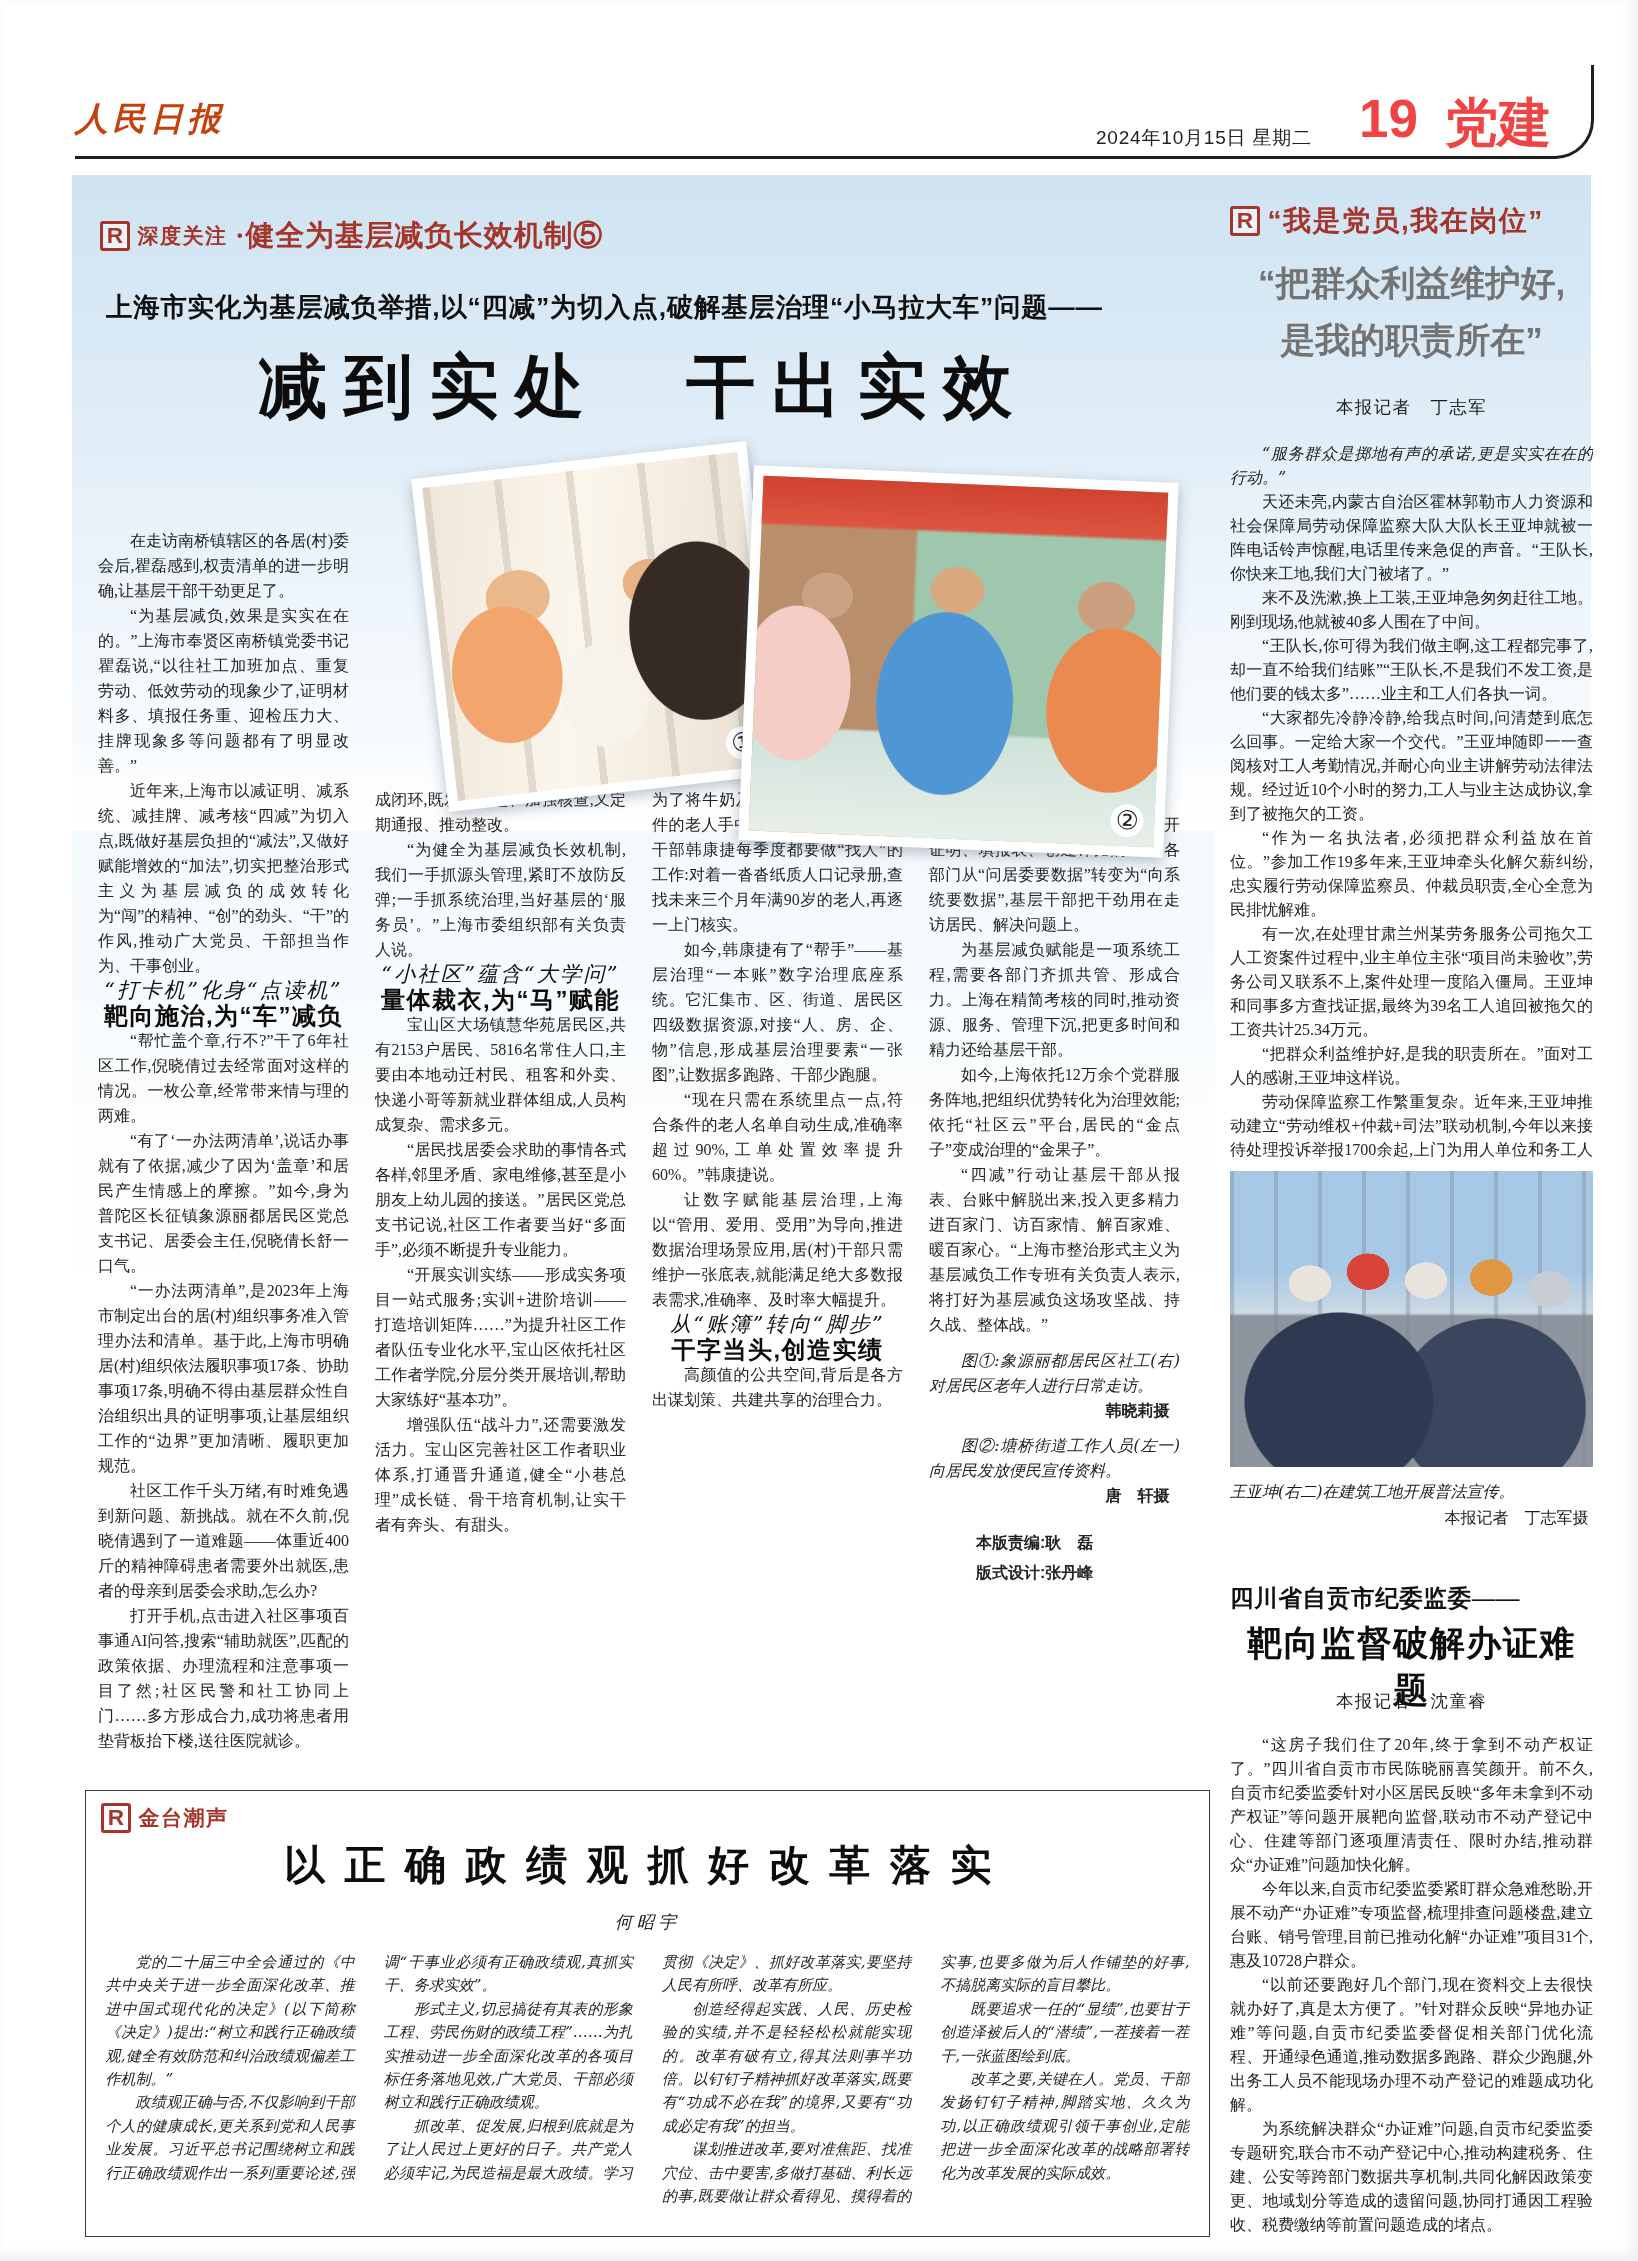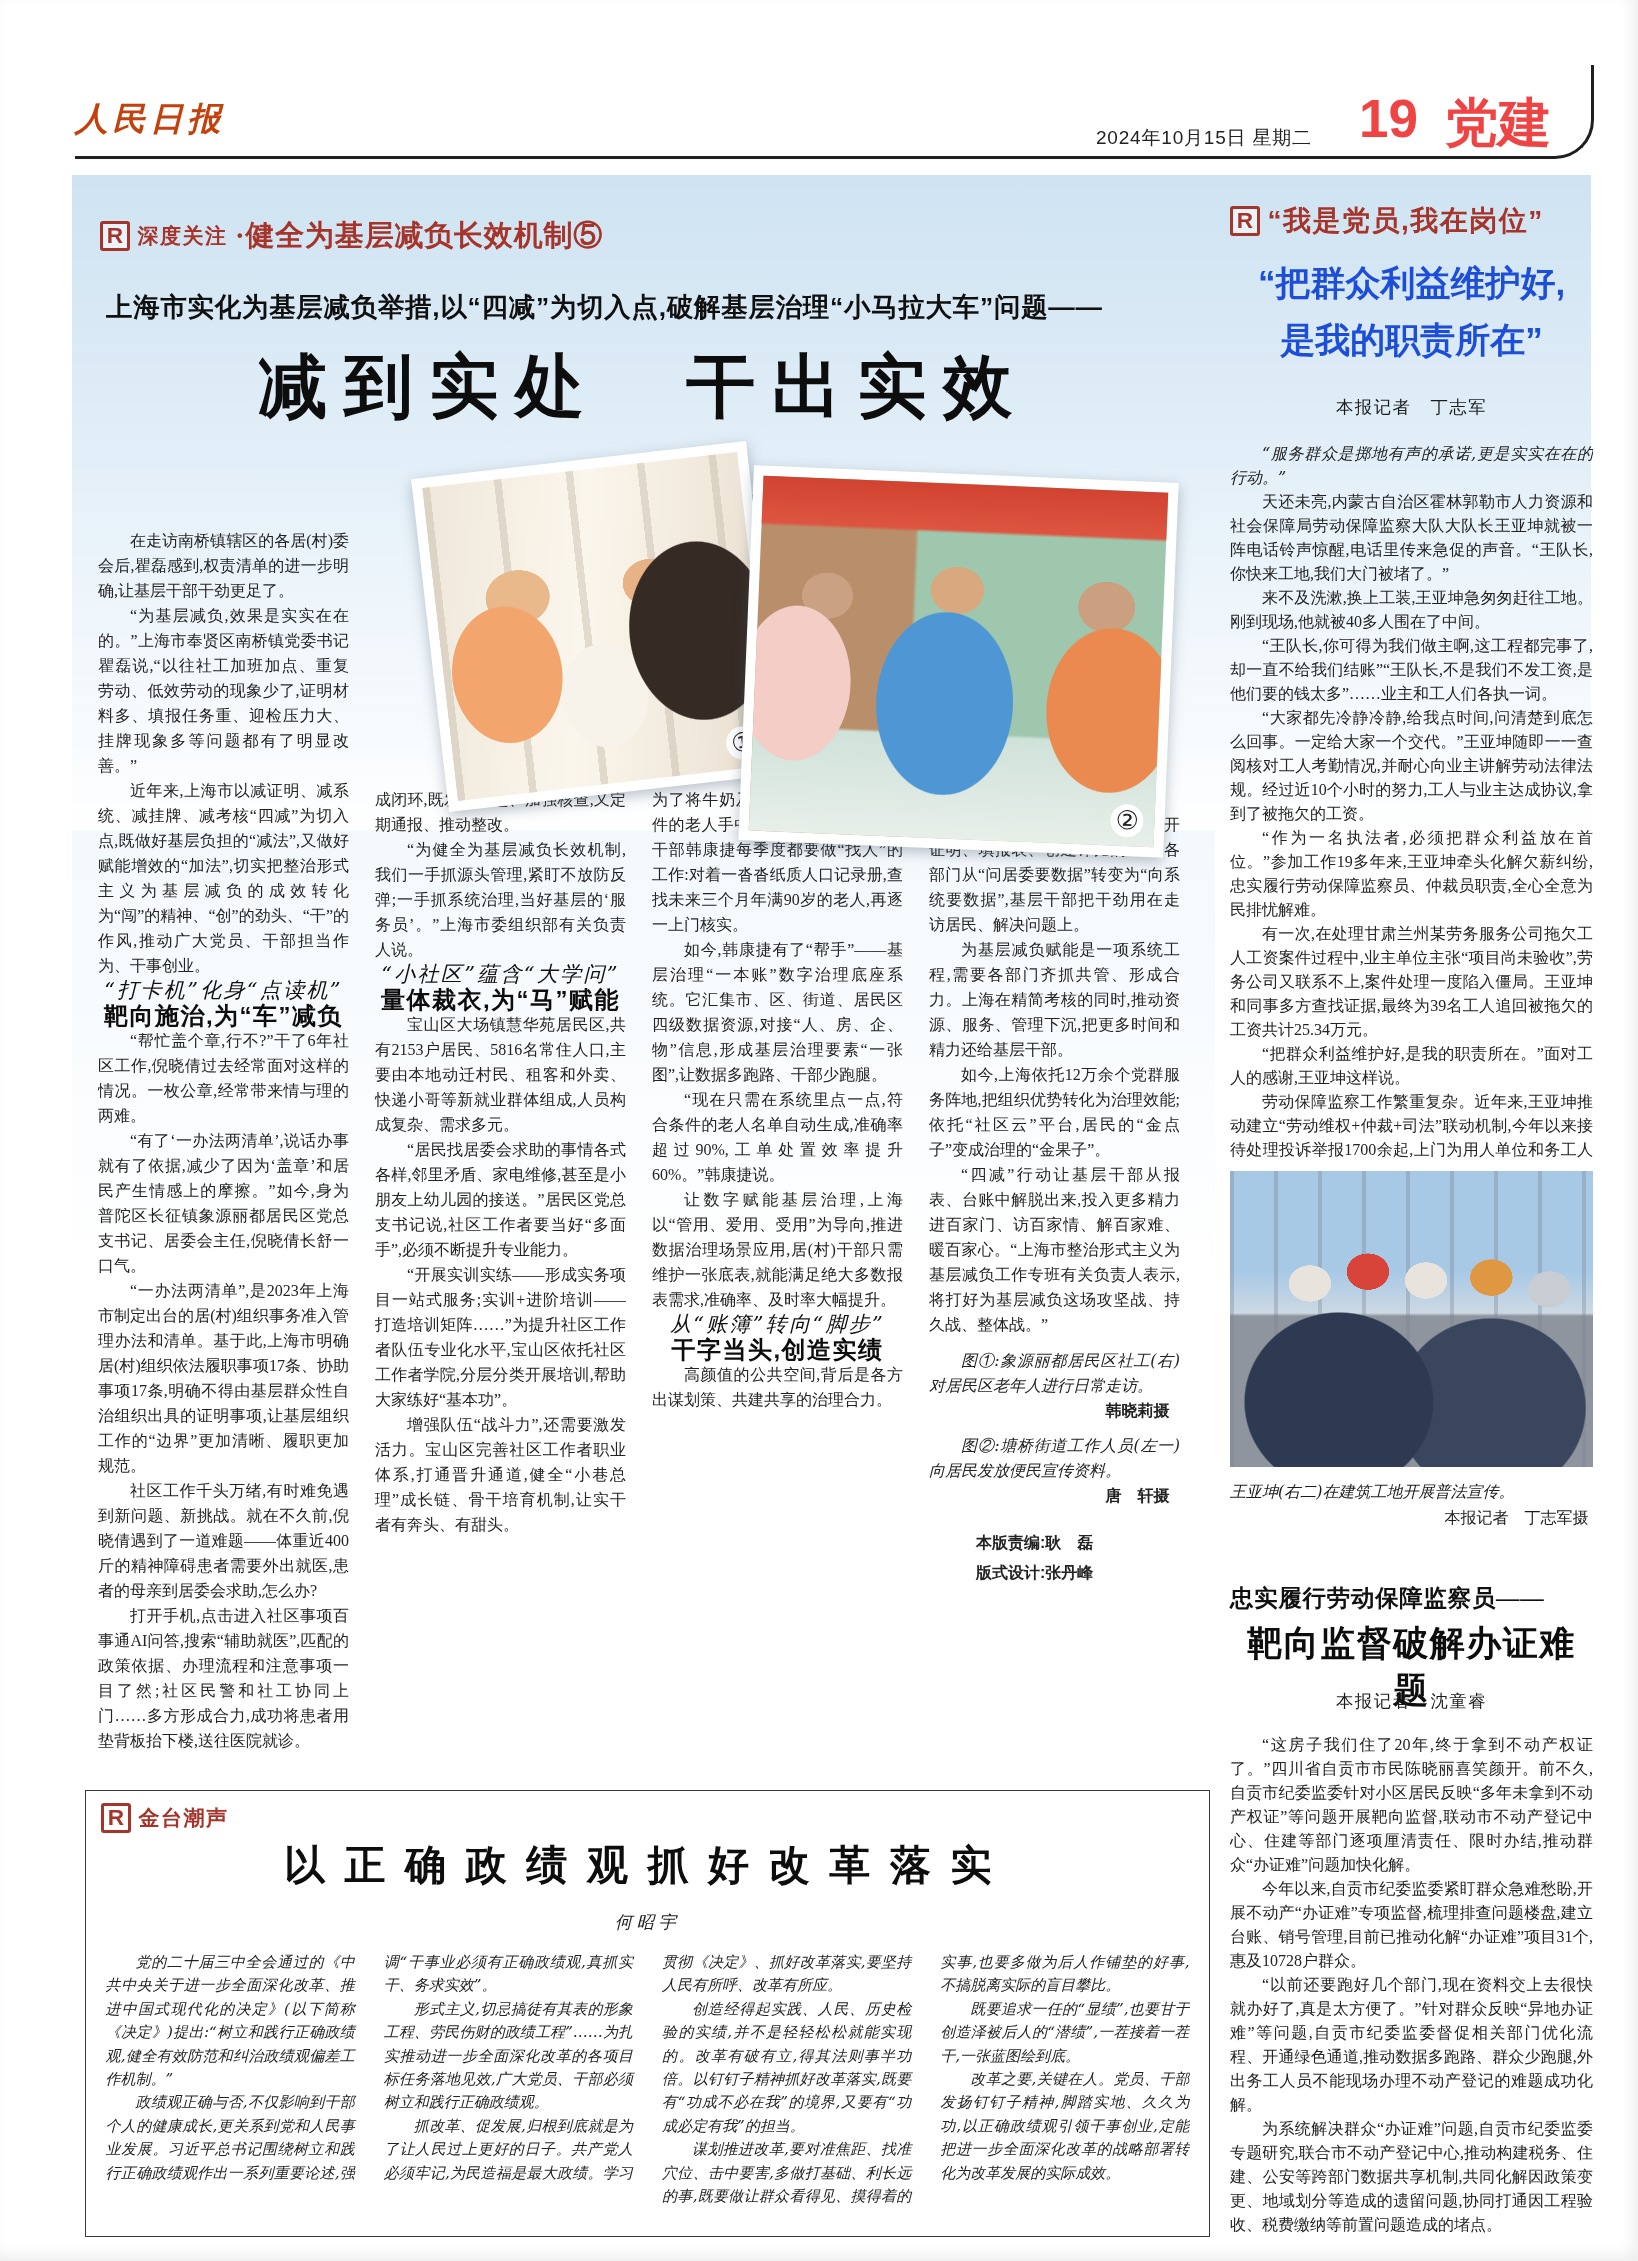--- a/index.html
+++ b/index.html
@@ -93,21 +93,21 @@
       radial-gradient(35px 30px at 54% 37%,#e8e4dd 0 60%,rgba(232,228,221,0) 61%),
       radial-gradient(35px 30px at 72% 36%,#e09742 0 60%,rgba(224,151,66,0) 61%),
       radial-gradient(35px 30px at 88% 40%,#c8cdd4 0 60%,rgba(200,205,212,0) 61%),
       radial-gradient(151px 143px at 30% 78%,#2e3a52 0 62%,rgba(46,58,82,0) 63%),
       radial-gradient(151px 143px at 72% 80%,#3a465e 0 62%,rgba(58,70,94,0) 63%),
       repeating-linear-gradient(90deg,rgba(120,130,145,.35) 0 4.5px,rgba(255,255,255,0) 4.5px 44px),
       linear-gradient(180deg,#a8c9e6 0 34%,#cdd9e4 48%,#8f959e 49% 100%);}
 
   
   .right-title{left:1230px;top:254px;width:363px;text-align:center;font-size:35px;line-height:57px;
-               font-weight:bold;font-family:"Liberation Sans",sans-serif;color:#1d4ed8;}
+               font-weight:bold;font-family:"Liberation Sans",sans-serif;color:#737373;}
   .right-byline{left:1230px;top:395px;width:363px;text-align:center;font-size:17.4px;letter-spacing:1.5px;}
   .right-body{left:1230px;top:442px;width:363px;height:719px;overflow:hidden;font-size:16px;
               line-height:24px;text-align:justify;color:#232323;}
   .right-body p{margin:0;}
   .photo-caption{left:1230px;top:1479px;width:363px;font-size:16px;line-height:26px;
                  font-style:italic;font-family:"DejaVu Serif",serif;}
   .photo-caption .credit{display:block;text-align:right;font-style:normal;font-weight:normal;
                  font-family:"Liberation Sans",sans-serif;padding-right:4.5px;}
   .r2-kicker{left:1230px;top:1582px;width:363px;font-size:23.4px;font-weight:bold;color:#111;letter-spacing:0.8px;}
   .r2-title{left:1230px;top:1620px;width:363px;font-size:35px;font-weight:bold;text-align:center;
@@ -231,21 +231,21 @@
     </div>
 
   <div class="photo" id="photo3">
     <div class="inner"></div>
   </div>
   <div class="abs photo-caption">
     <span>王亚坤(右二)在建筑工地开展普法宣传。</span>
     <span class="credit">本报记者　丁志军摄</span>
   </div>
 
-  <div class="abs r2-kicker">忠实履行劳动保障监察员——</div>
+  <div class="abs r2-kicker">四川省自贡市纪委监委——</div>
   <div class="abs r2-title">靶向监督破解办证难题</div>
   <div class="abs r2-byline">本报记者　沈童睿</div>
   <div class="abs r2-body">
       <p class="b-p">“这房子我们住了20年,终于拿到不动产权证了。”四川省自贡市市民陈晓丽喜笑颜开。前不久,自贡市纪委监委针对小区居民反映“多年未拿到不动产权证”等问题开展靶向监督,联动市不动产登记中心、住建等部门逐项厘清责任、限时办结,推动群众“办证难”问题加快化解。</p>
       <p class="b-p">今年以来,自贡市纪委监委紧盯群众急难愁盼,开展不动产“办证难”专项监督,梳理排查问题楼盘,建立台账、销号管理,目前已推动化解“办证难”项目31个,惠及10728户群众。</p>
       <p class="b-p">“以前还要跑好几个部门,现在资料交上去很快就办好了,真是太方便了。”针对群众反映“异地办证难”等问题,自贡市纪委监委督促相关部门优化流程、开通绿色通道,推动数据多跑路、群众少跑腿,外出务工人员不能现场办理不动产登记的难题成功化解。</p>
       <p class="b-p">为系统解决群众“办证难”问题,自贡市纪委监委专题研究,联合市不动产登记中心,推动构建税务、住建、公安等跨部门数据共享机制,共同化解因政策变更、地域划分等造成的遗留问题,协同打通因工程验收、税费缴纳等前置问题造成的堵点。</p>
       <p class="b-p">民生连着民心。自贡市纪委监委主要负责人表示,将持续加大监督力度,从关乎群众利益的一件件小事、实事入手,聚焦“小切口”,推动民生领域问题“大治理”,让人民群众切实感受到全面从严治党就在身边、纪检监察工作就在身边、正风肃纪反腐就在身边。</p>
     </div>
 

